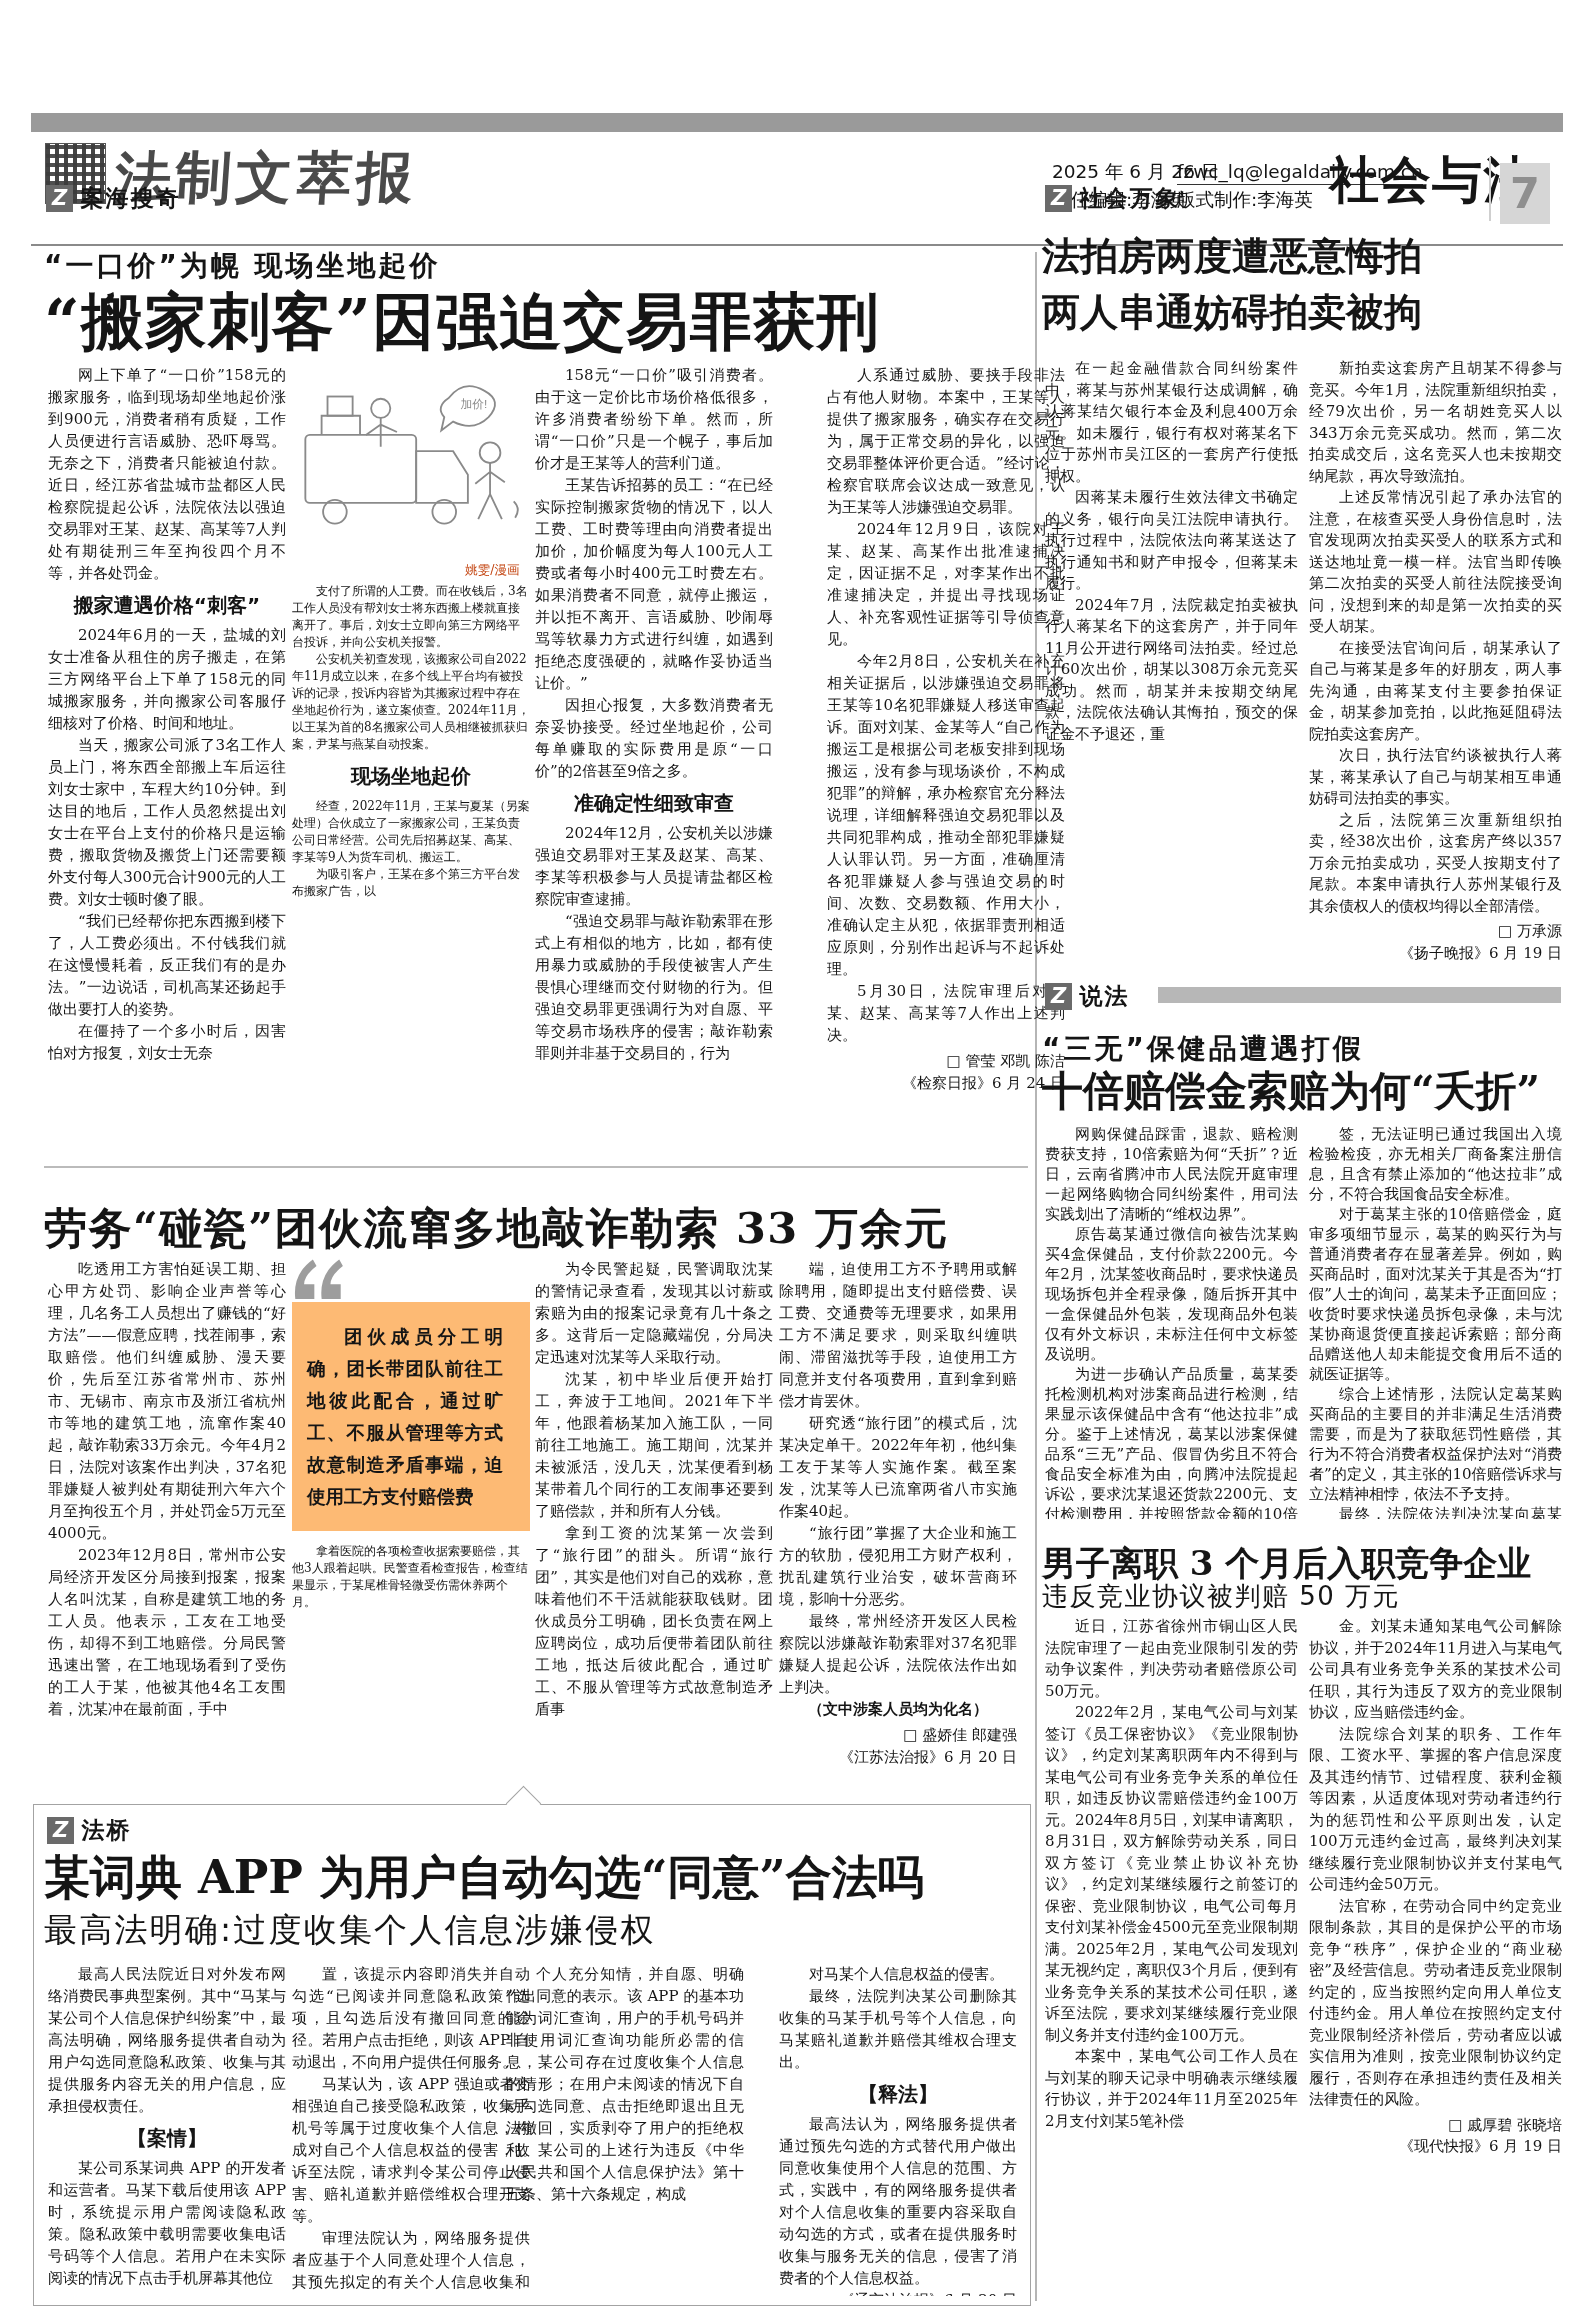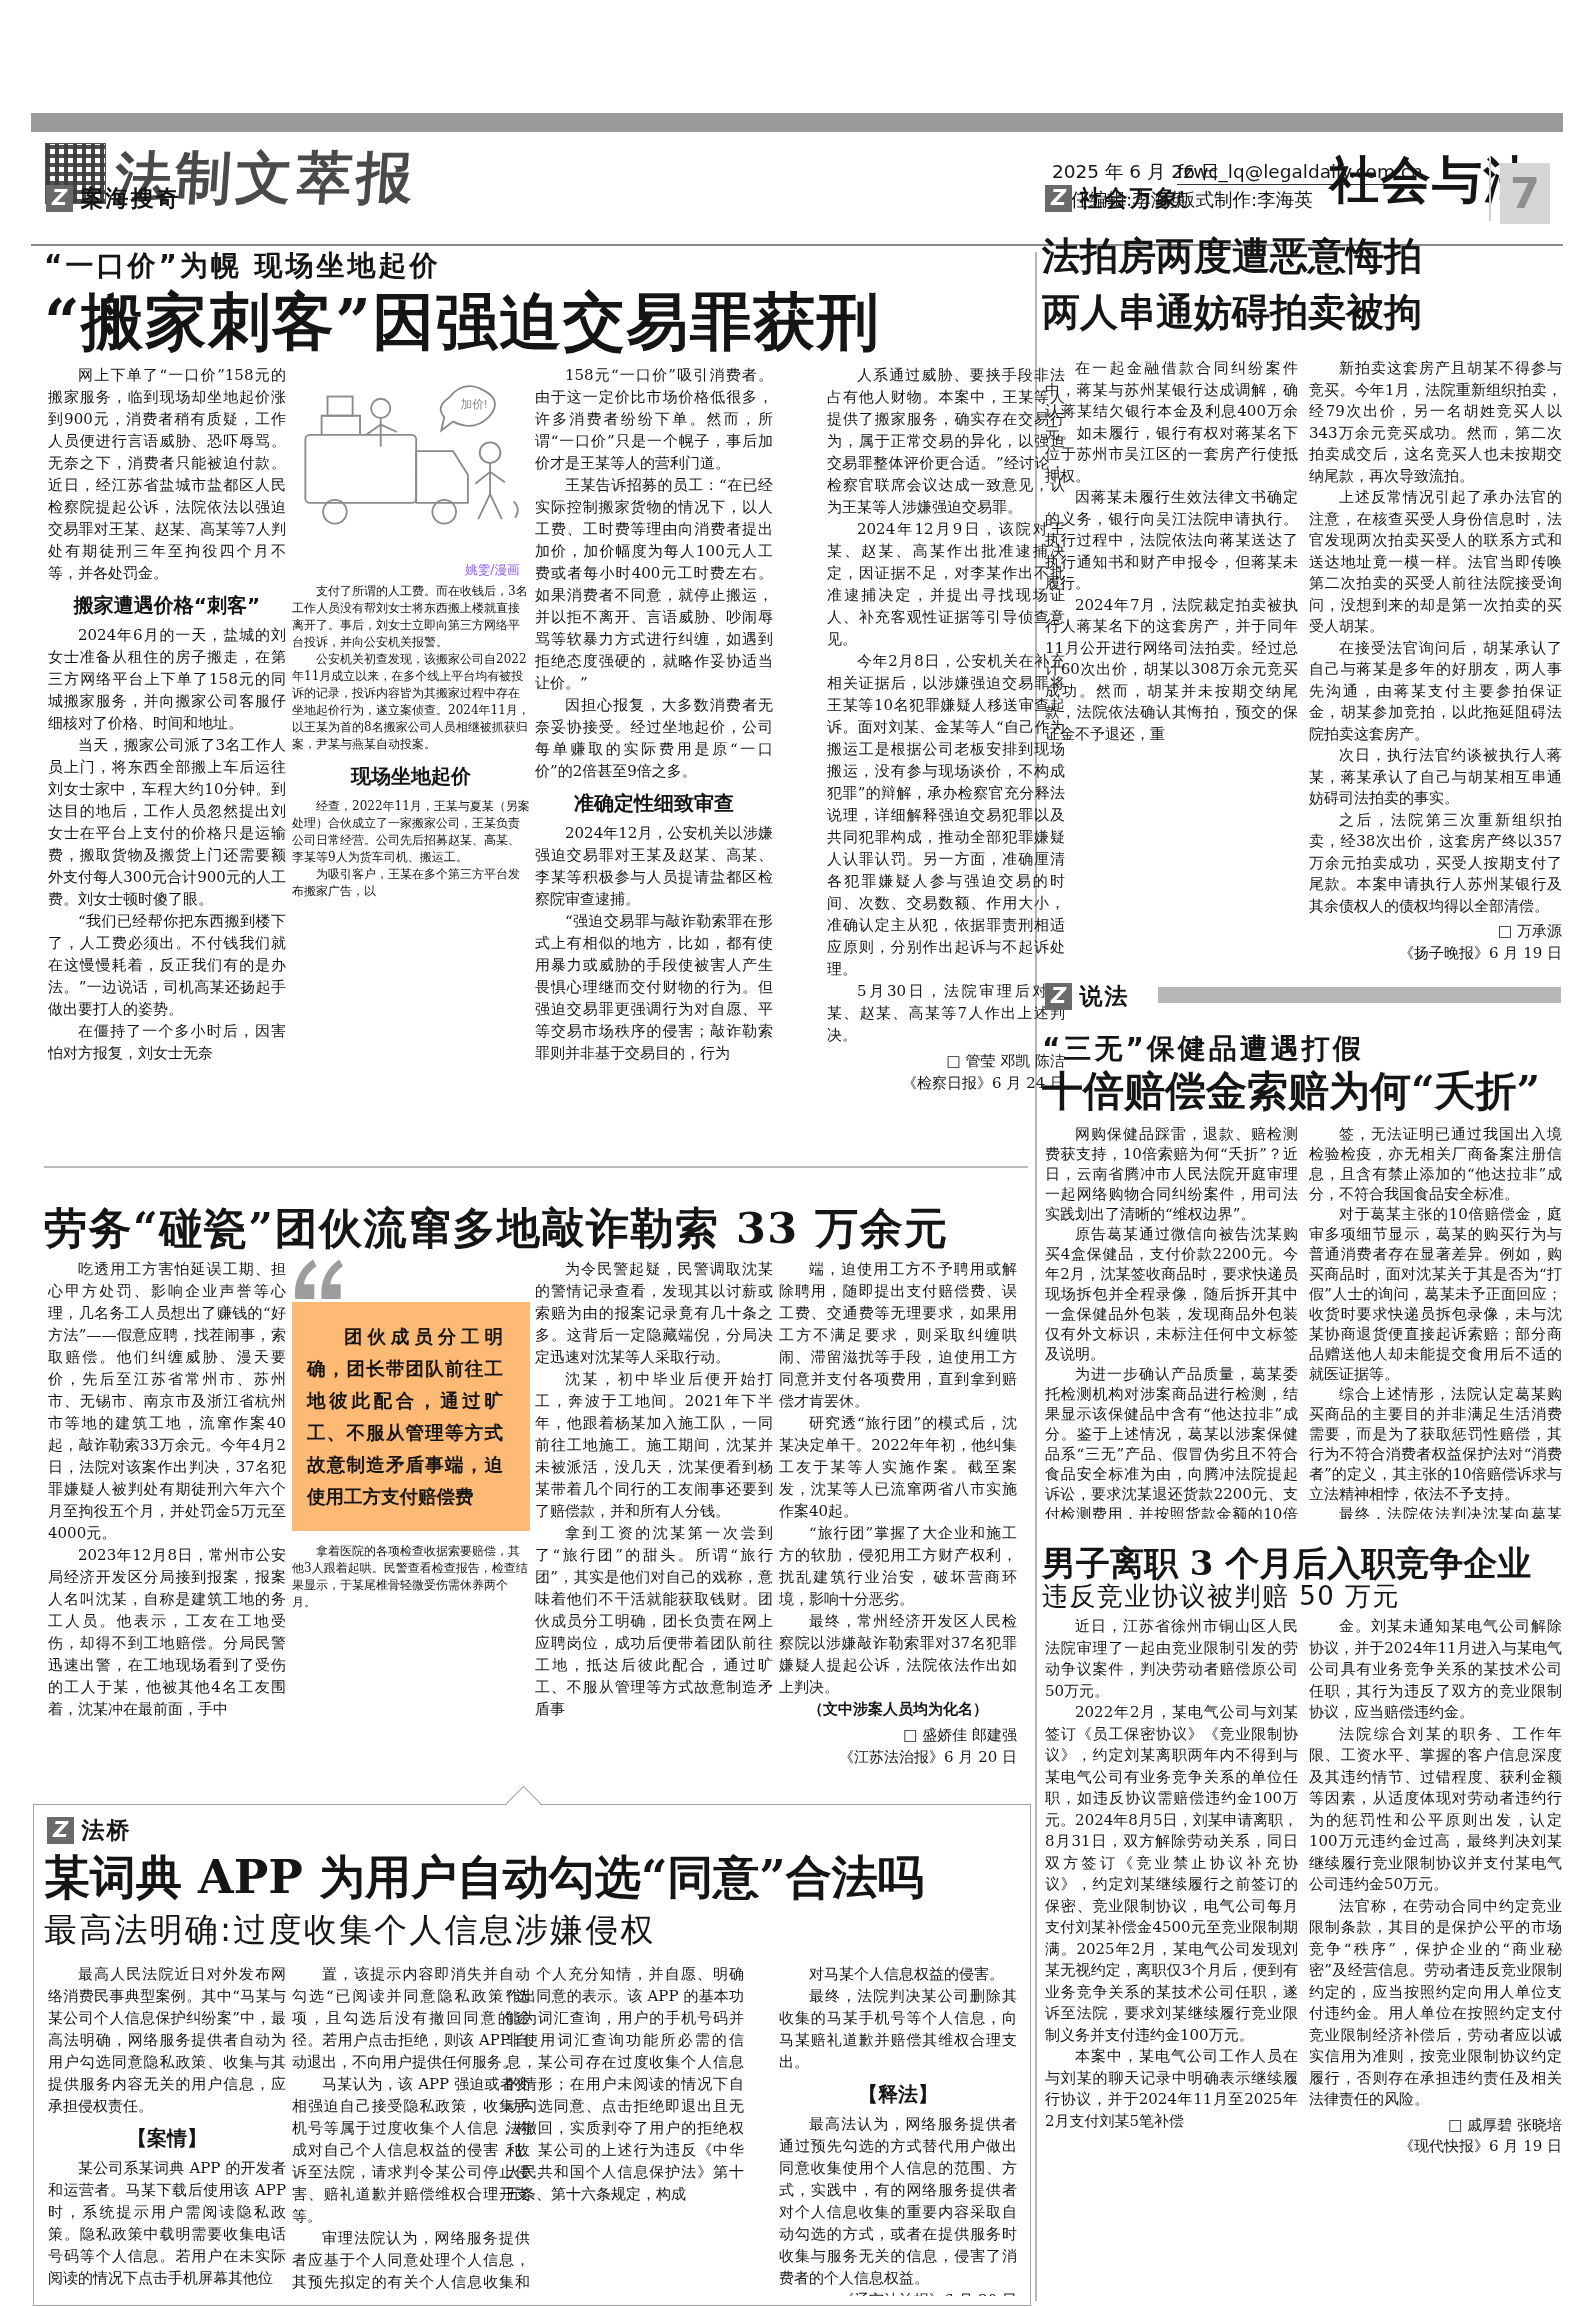--- a/index.html
+++ b/index.html
@@ -48,21 +48,21 @@
       text-align:center;font-size:20px;margin:10.4px 0 7.4px 0;text-indent:0;}
   .byline{text-align:right;margin-top:4.4px;}
   .source{text-align:right;}
   .note{text-align:center;font-weight:bold;}
   
   .vdiv{background:#b5b5b5;}
   .hdiv{background:#bbbbbb;}
   
   .cartoon{width:238px;height:219px;}
   .cartoon svg{display:block;}
-  .caption{text-align:right;font-size:12.6px;color:#8b5cf6;padding-right:10.4px;}
+  .caption{text-align:right;font-size:12.6px;color:#c2410c;padding-right:10.4px;}
   
   .pqwrap{margin-bottom:12px;}
   .pqbox{background:#fdba74;padding:19px 27px 18px 15px;}
   .pqtext{font-weight:bold;font-size:18.5px;line-height:32px;text-indent:2em;text-align:justify;
       font-family:"DejaVu Sans","Liberation Sans",sans-serif;}
   
   .bridgebox{left:33px;top:1804px;width:996px;height:500px;border:1.5px solid #a3a3a3;}
   .notch{left:511px;top:1791px;width:24px;height:24px;background:#fff;
       border-top:1.5px solid #a3a3a3;border-left:1.5px solid #a3a3a3;transform:rotate(45deg);}
 </style>

